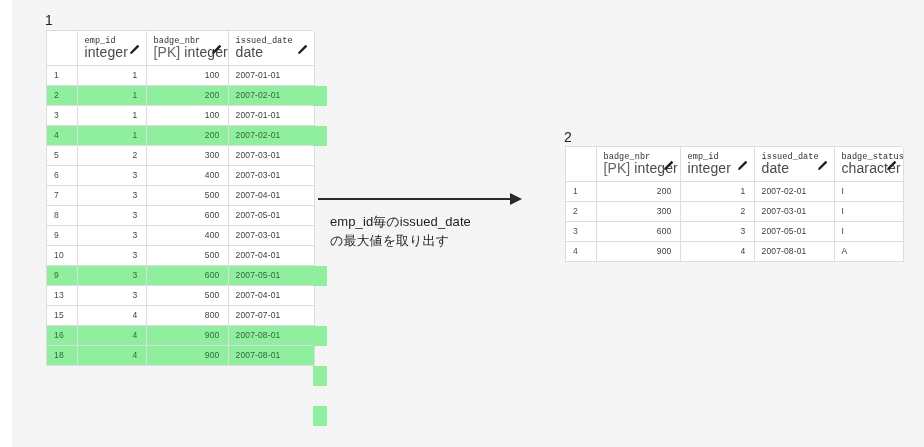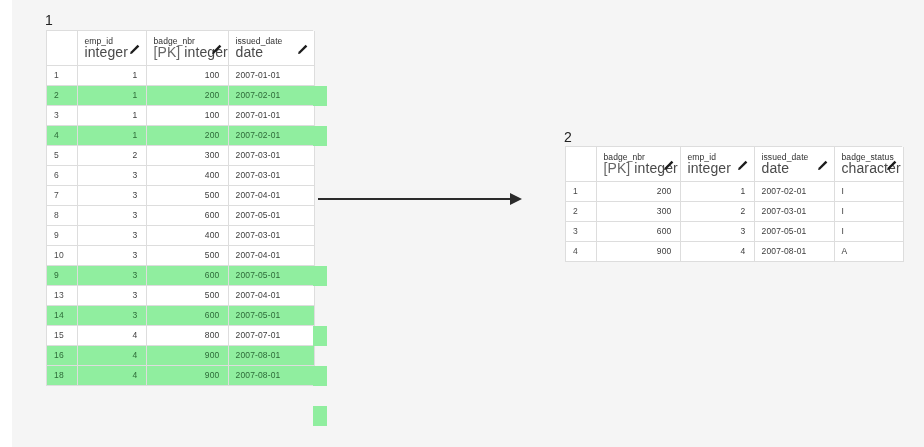--- a/index.html
+++ b/index.html
@@ -79,20 +79,21 @@
   .grid thead th.rownum-h {
     padding: 0;
   }
   .colname {
     display: block;
     font-size: 8.5px;
     line-height: 11px;
     white-space: nowrap;
     color: #2f2f2f;
     letter-spacing: 0.1px;
+    font-family: Liberation Mono, monospace;
   }
   .coltype {
     display: block;
     font-size: 14px;
     line-height: 11px;
     white-space: nowrap;
     color: #4a4a4a;
     letter-spacing: 0.1px;
   }
   .pk-tag { color: #666666; text-align: right; }
@@ -302,26 +303,20 @@
             <td class="num">3</td>
             <td class="num">600</td>
             <td class="txt">2007-05-01</td>
           </tr>
           <tr>
             <td class="rownum">13</td>
             <td class="num">3</td>
             <td class="num">500</td>
             <td class="txt">2007-04-01</td>
           </tr>
-          <tr class="hl">
-            <td class="rownum">14</td>
-            <td class="num">3</td>
-            <td class="num">600</td>
-            <td class="txt">2007-05-01</td>
-          </tr>
           <tr>
             <td class="rownum">15</td>
             <td class="num">4</td>
             <td class="num">800</td>
             <td class="txt">2007-07-01</td>
           </tr>
           <tr class="hl">
             <td class="rownum">16</td>
             <td class="num">4</td>
             <td class="num">900</td>
@@ -341,20 +336,24 @@
       <div class="hl-strip" style="top: 295px; height: 20px;"></div>
       <div class="hl-strip" style="top: 335px; height: 20px;"></div>
       <div class="hl-strip" style="top: 375px; height: 20px;"></div>
     </div>
 
   <div class="arrow-wrap">
     <div class="arrow-line"></div>
     <div class="arrow-head"></div>
   </div>
 
+  <div class="annotation">
+    <span class="ln">emp_id毎のissued_date</span>
+    <span class="ln">の最大値を取り出す</span>
+  </div>
 
   <div class="fig-label" style="left:564px; top:130px;">2</div>
 
   <div class="grid" id="grid2" style="left:565px; top:146px; width:337px;">
       <table>
         <colgroup>
           <col style="width:30px">
           <col style="width:84px">
           <col style="width:74px">
           <col style="width:80px">

